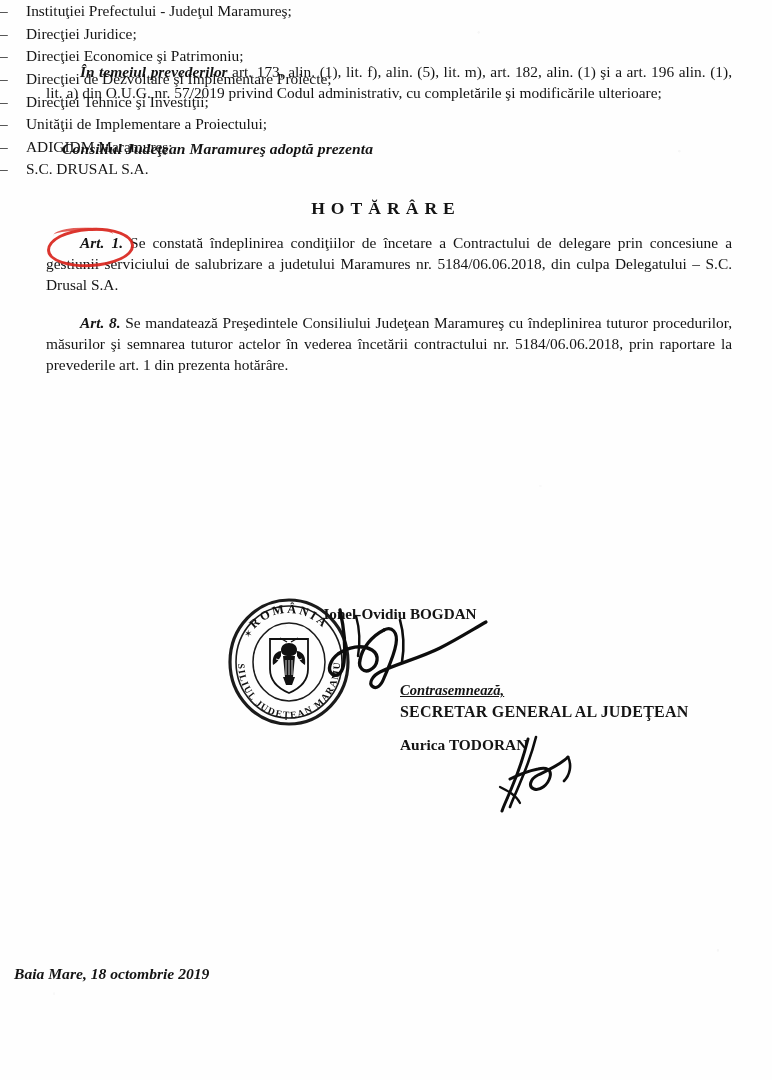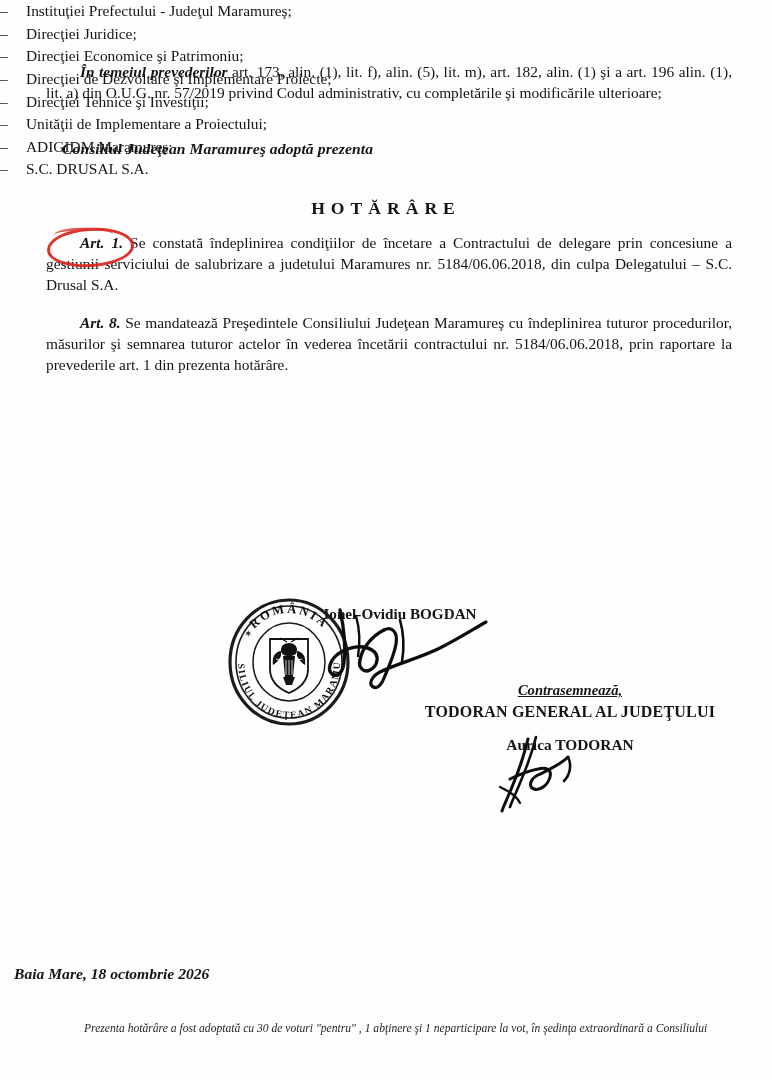--- a/index.html
+++ b/index.html
@@ -137,21 +137,21 @@
     font-weight: bold;
     font-size: 15.2px;
     line-height: 1.35;
     z-index: 3;
   }
   #secretary-block {
     position: absolute;
     left: 400px;
     top: 679px;
     width: 340px;
-    text-align: center;
+    text-align: left;
     line-height: 1.33;
     z-index: 3;
   }
   #secretary-block .cs {
     font-weight: bold;
     font-style: italic;
     font-size: 14.6px;
     text-decoration: underline;
     display: inline-block;
   }
@@ -340,38 +340,37 @@
         <path d="M 84,30 C 92,26 98,32 96,44 C 94,56 88,68 84,78 C 81,86 76,90 72,86
                  C 69,83 72,76 80,72 C 96,64 120,58 140,48 C 156,40 172,30 186,22" stroke-width="3.2"></path>
         <path d="M 100,20 C 104,34 104,50 102,62" stroke-width="2.6"></path>
         <path d="M 56,16 C 60,30 60,44 58,56" stroke-width="2.4"></path>
       </g>
     </svg>
   </div>
 
   <div id="secretary-block">
     <span class="cs">Contrasemnează,</span>
-    <span class="title">TODORAN GENERAL  AL JUDEŢULUI</span>
+    <span class="title">SECRETAR GENERAL  AL JUDEŢEAN</span>
     <span class="name">Aurica TODORAN</span>
   </div>
 
   <div id="secretary-signature">
     <svg viewBox="0 0 120 80" xmlns="http://www.w3.org/2000/svg">
       <g fill="none" stroke="#0d0d0d" stroke-linecap="round" stroke-linejoin="round">
         <path d="M 38,4 C 34,20 28,38 22,52 C 18,62 14,70 12,76" stroke-width="3"></path>
         <path d="M 46,2 C 42,18 36,34 30,48 C 26,58 22,66 20,72" stroke-width="2.6"></path>
         <path d="M 20,44 C 28,40 38,36 48,34 C 56,32 62,34 60,42 C 58,50 50,56 44,54
                  C 38,52 40,44 48,40 C 58,35 70,30 78,22" stroke-width="3"></path>
         <path d="M 78,22 C 82,30 80,40 74,46" stroke-width="2.6"></path>
         <path d="M 10,52 C 18,56 26,60 30,68" stroke-width="2.2"></path>
       </g>
     </svg>
   </div>
 
   <div id="docnumber">
-    <div>Baia Mare, 18 octombrie 2026</div>
+    <div>Baia Mare, 18 octombrie 2019</div>
   </div>
 
   <div id="adoption-note">
-    <span class="l1">Prezenta hotărâre a fost adoptată cu  30 de voturi "pentru" ,  1 abţinere şi 1 neparticipare la vot, în şedinţa  extraordinară a Consiliului</span>
   </div>
 
 </div>
 
 </body></html>

